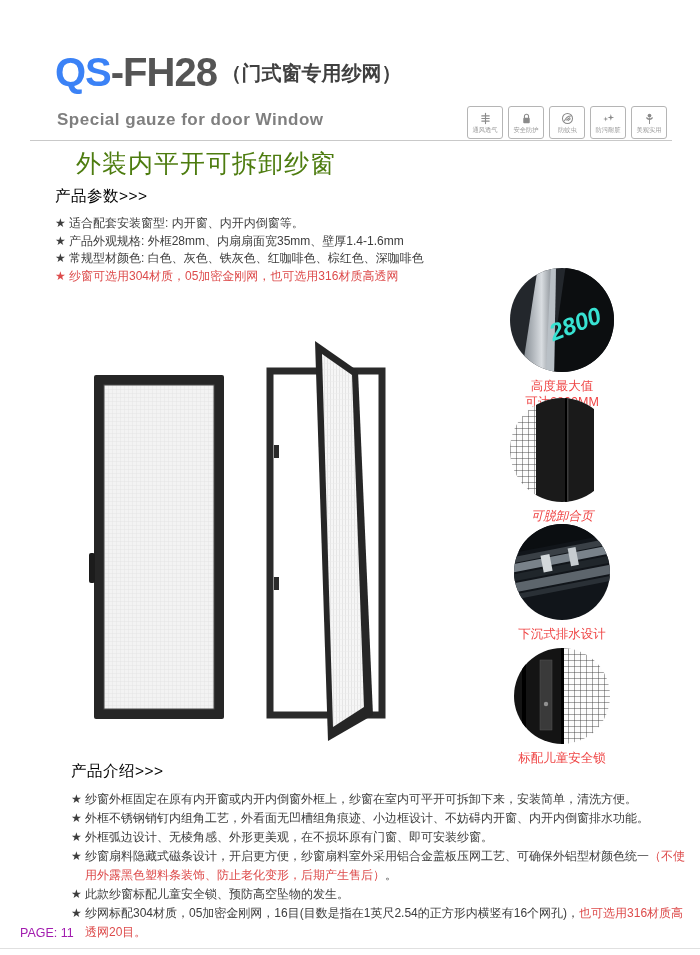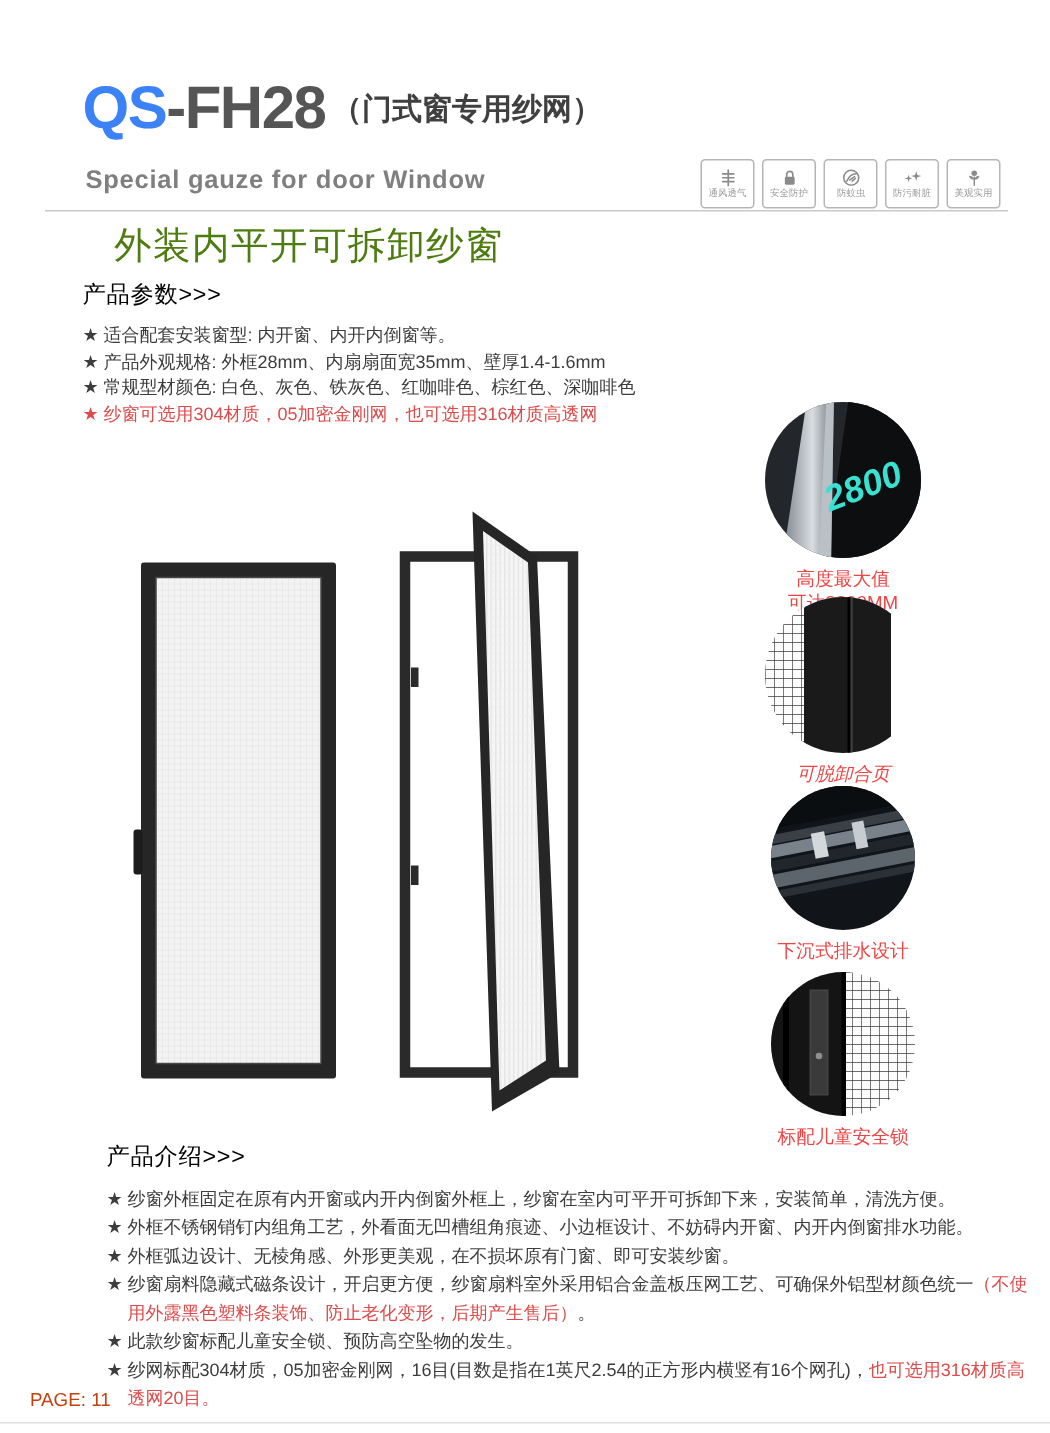--- a/index.html
+++ b/index.html
@@ -33,21 +33,21 @@
   .bullet.red, .bullet.red .star{color:#dd4b4b;}
   .red-inline{color:#dd4b4b;}
   
   .doors{position:absolute;left:60px;top:333px;}
   
   .feature{position:absolute;left:482px;width:160px;text-align:center;}
   .f1{top:268px;} .f2{top:398px;font-style:italic;} .f3{top:524px;} .f4{top:648px;}
   .feature svg{display:block;margin:0 auto;}
   .caption{font-size:12.5px;color:#ef4444;line-height:16px;margin-top:6px;}
   
-  .footer{position:absolute;left:20px;top:926px;font-size:12.5px;color:#c2410c;}
+  .footer{position:absolute;left:20px;top:926px;font-size:12.5px;color:#a21caf;}
 </style>
 </head>
 <body>
 
 <div class="page">
 
   <div class="model-line">
     <span class="model-red">QS</span><span class="model-rest">-FH28</span>
     <span class="model-paren">（门式窗专用纱网）</span>
   </div>

